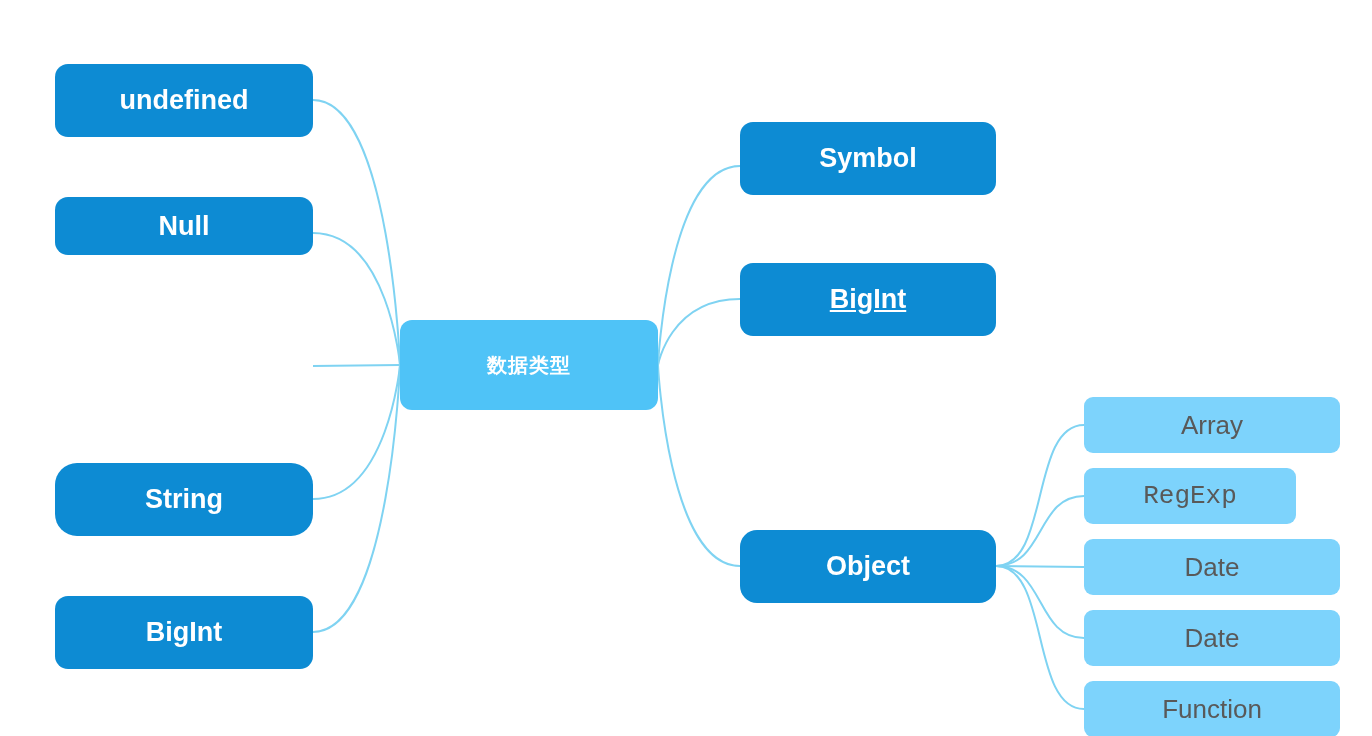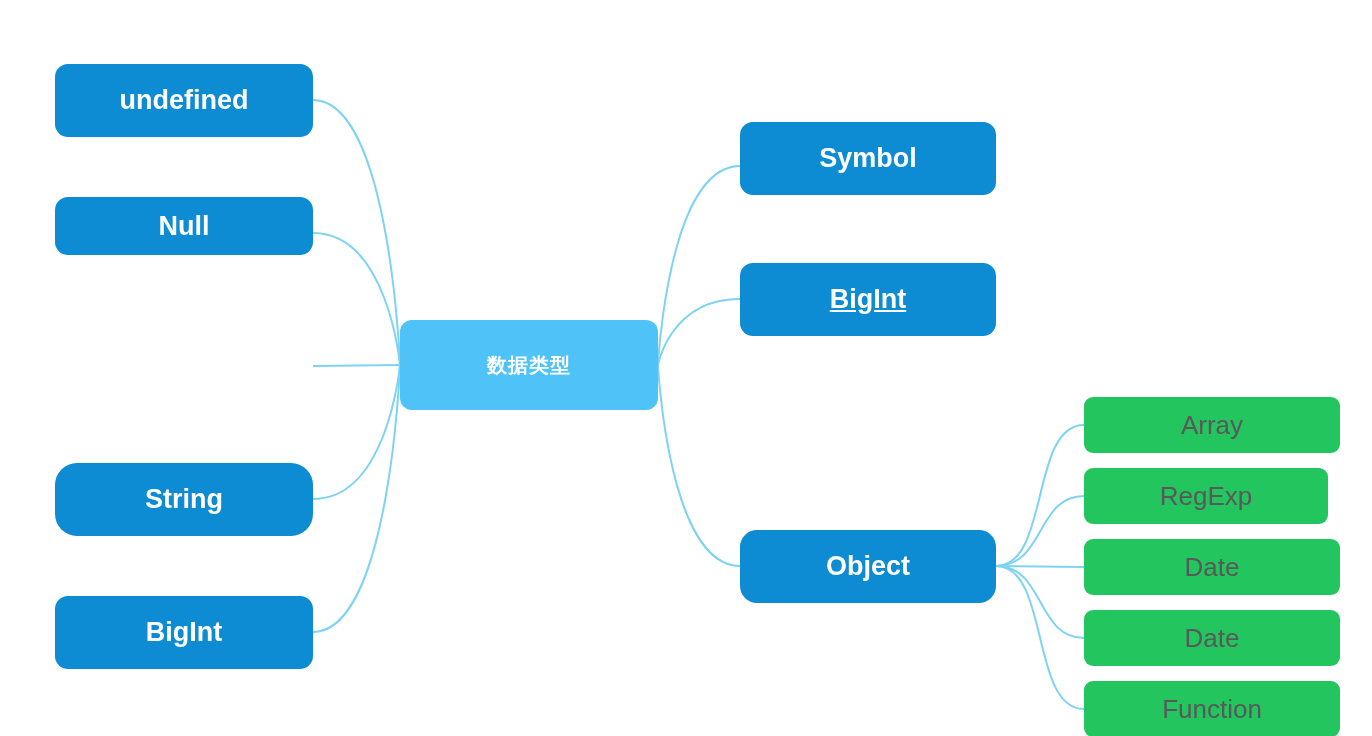--- a/index.html
+++ b/index.html
@@ -47,21 +47,21 @@
   
   .node.branch {
     background: #0D8BD3;
     color: #ffffff;
     font-weight: 700;
     font-size: 27px;
     border-radius: 13px;
   }
   
   .node.leaf {
-    background: #22c55e;
+    background: #7dd3fc;
     color: #595959;
     font-weight: 400;
     font-size: 26px;
     border-radius: 9px;
   }
 </style>
 </head>
 <body>
 
 <div id="canvas">
@@ -92,18 +92,18 @@
   <div class="node branch" style="left:55px; top:64px; width:258px; height:73px;">undefined</div>
   <div class="node branch" style="left:55px; top:197px; width:258px; height:58px;">Null</div>
   <div class="node branch" style="left:55px; top:463px; width:258px; height:73px;border-radius:22px;">String</div>
   <div class="node branch" style="left:55px; top:596px; width:258px; height:73px;">BigInt</div>
 
   <div class="node branch" style="left:740px; top:122px; width:256px; height:73px;">Symbol</div>
   <div class="node branch" style="left:740px; top:263px; width:256px; height:73px;text-decoration:underline;">BigInt</div>
   <div class="node branch" style="left:740px; top:530px; width:256px; height:73px;border-radius:17px;">Object</div>
 
   <div class="node leaf" style="left:1084px; top:397px; width:256px; height:56px;">Array</div>
-  <div class="node leaf" style="left:1084px; top:468px; width:244px; height:56px;">RegExp</div>
+  <div class="node leaf" style="left:1084px; top:468px; width:212px; height:56px;font-family:Liberation Mono, monospace;">RegExp</div>
   <div class="node leaf" style="left:1084px; top:539px; width:256px; height:56px;">Date</div>
   <div class="node leaf" style="left:1084px; top:610px; width:256px; height:56px;">Date</div>
   <div class="node leaf" style="left:1084px; top:681px; width:256px; height:56px;">Function</div>
 
 </div>
 
 </body></html>

